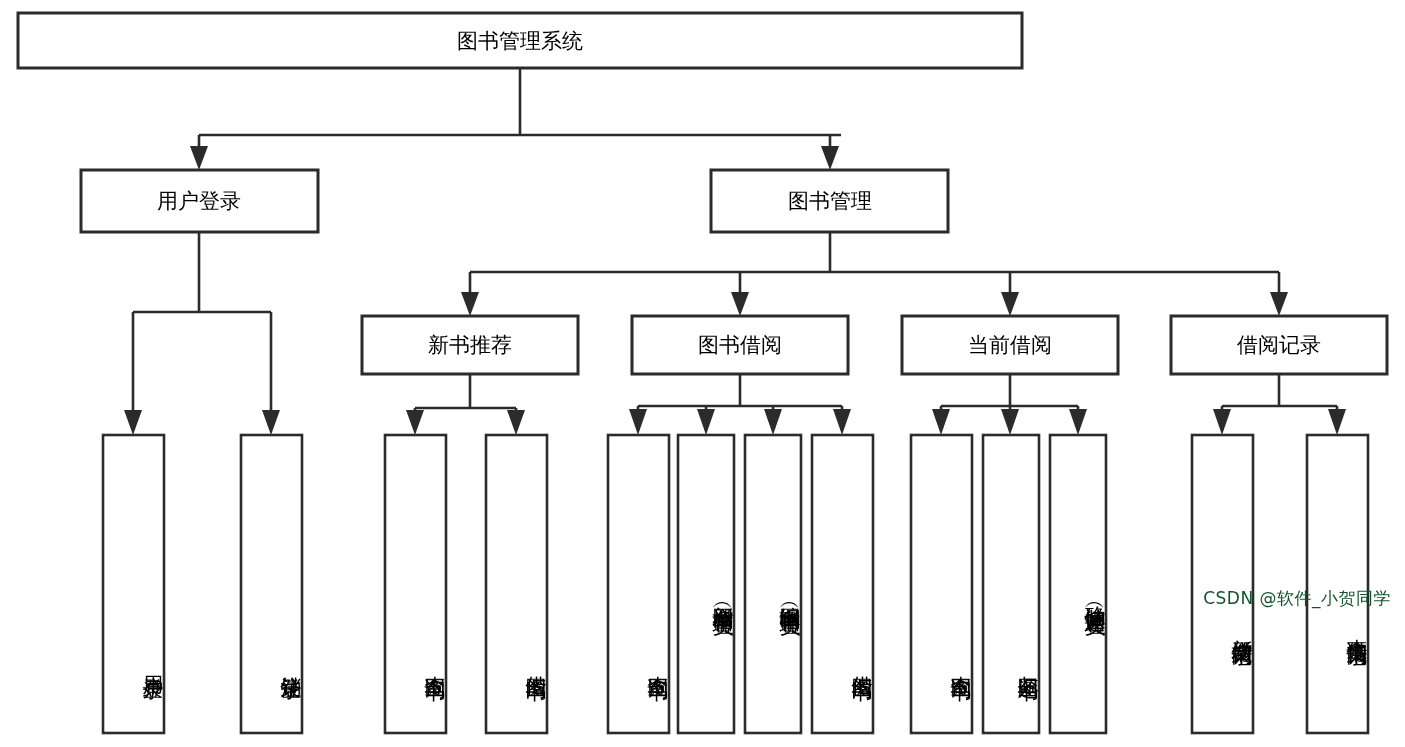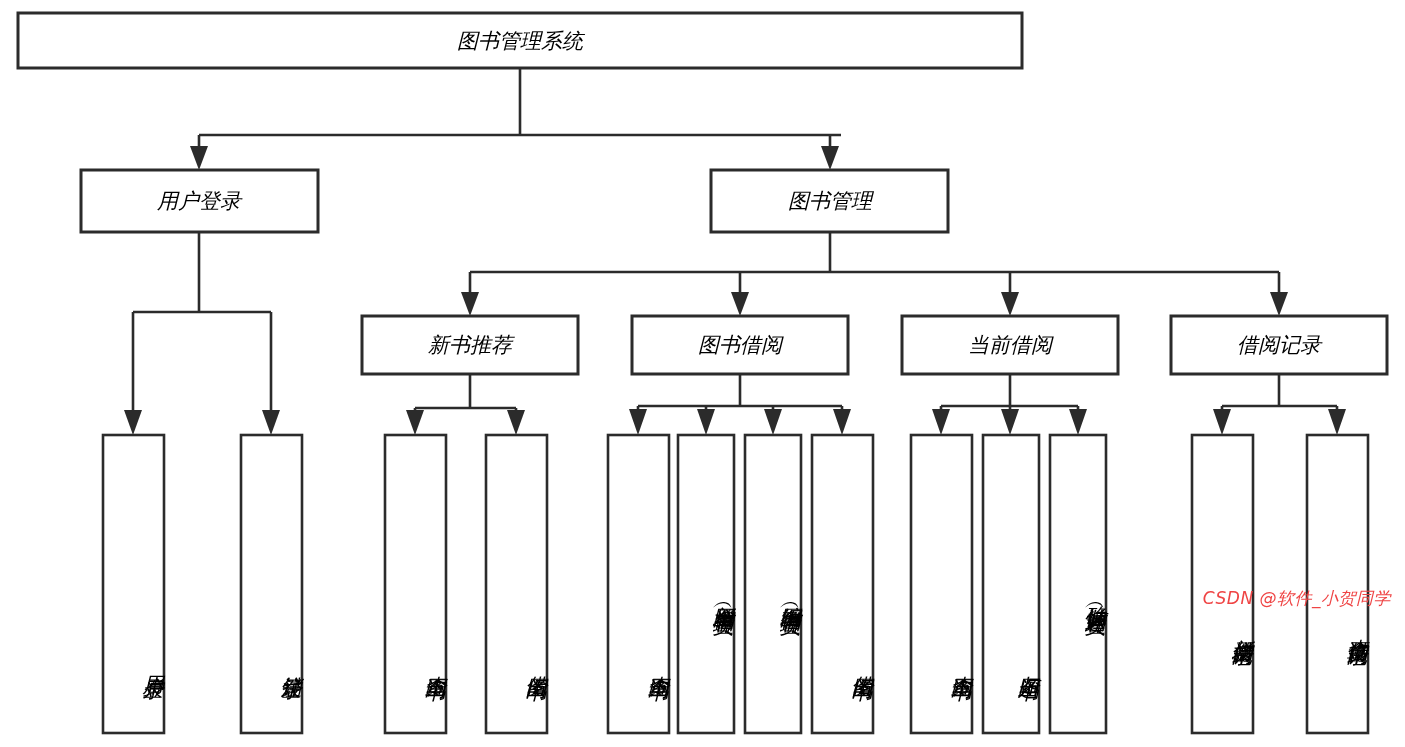--- a/index.html
+++ b/index.html
@@ -11,21 +11,20 @@
     width: 1405px;
     height: 747px;
     font-family: "DejaVu Sans", "Liberation Sans", sans-serif;
     overflow: hidden;
     position: relative;
   }
   #diagram-root {
     position: relative;
     width: 1405px;
     height: 616px;
-    font-style: italic;
   }
   svg.diagram {
     position: absolute;
     top: 0;
     left: 0;
     width: 1405px;
     height: 747px;
   }
   .node-box {
     fill: #ffffff;
@@ -68,21 +67,21 @@
     letter-spacing: 1.5px;
     white-space: nowrap;
     pointer-events: none;
   }
   .watermark {
     position: absolute;
     right: 14px;
     bottom: 6px;
     font-family: "DejaVu Sans", "Liberation Sans", sans-serif;
     font-size: 17px;
-    color: #ef4444;
+    color: #14532d;
     white-space: nowrap;
     letter-spacing: 0.5px;
     margin-top: 28px;
   }
 </style>
 </head>
 <body>
 
 <div id="diagram-root">
 

